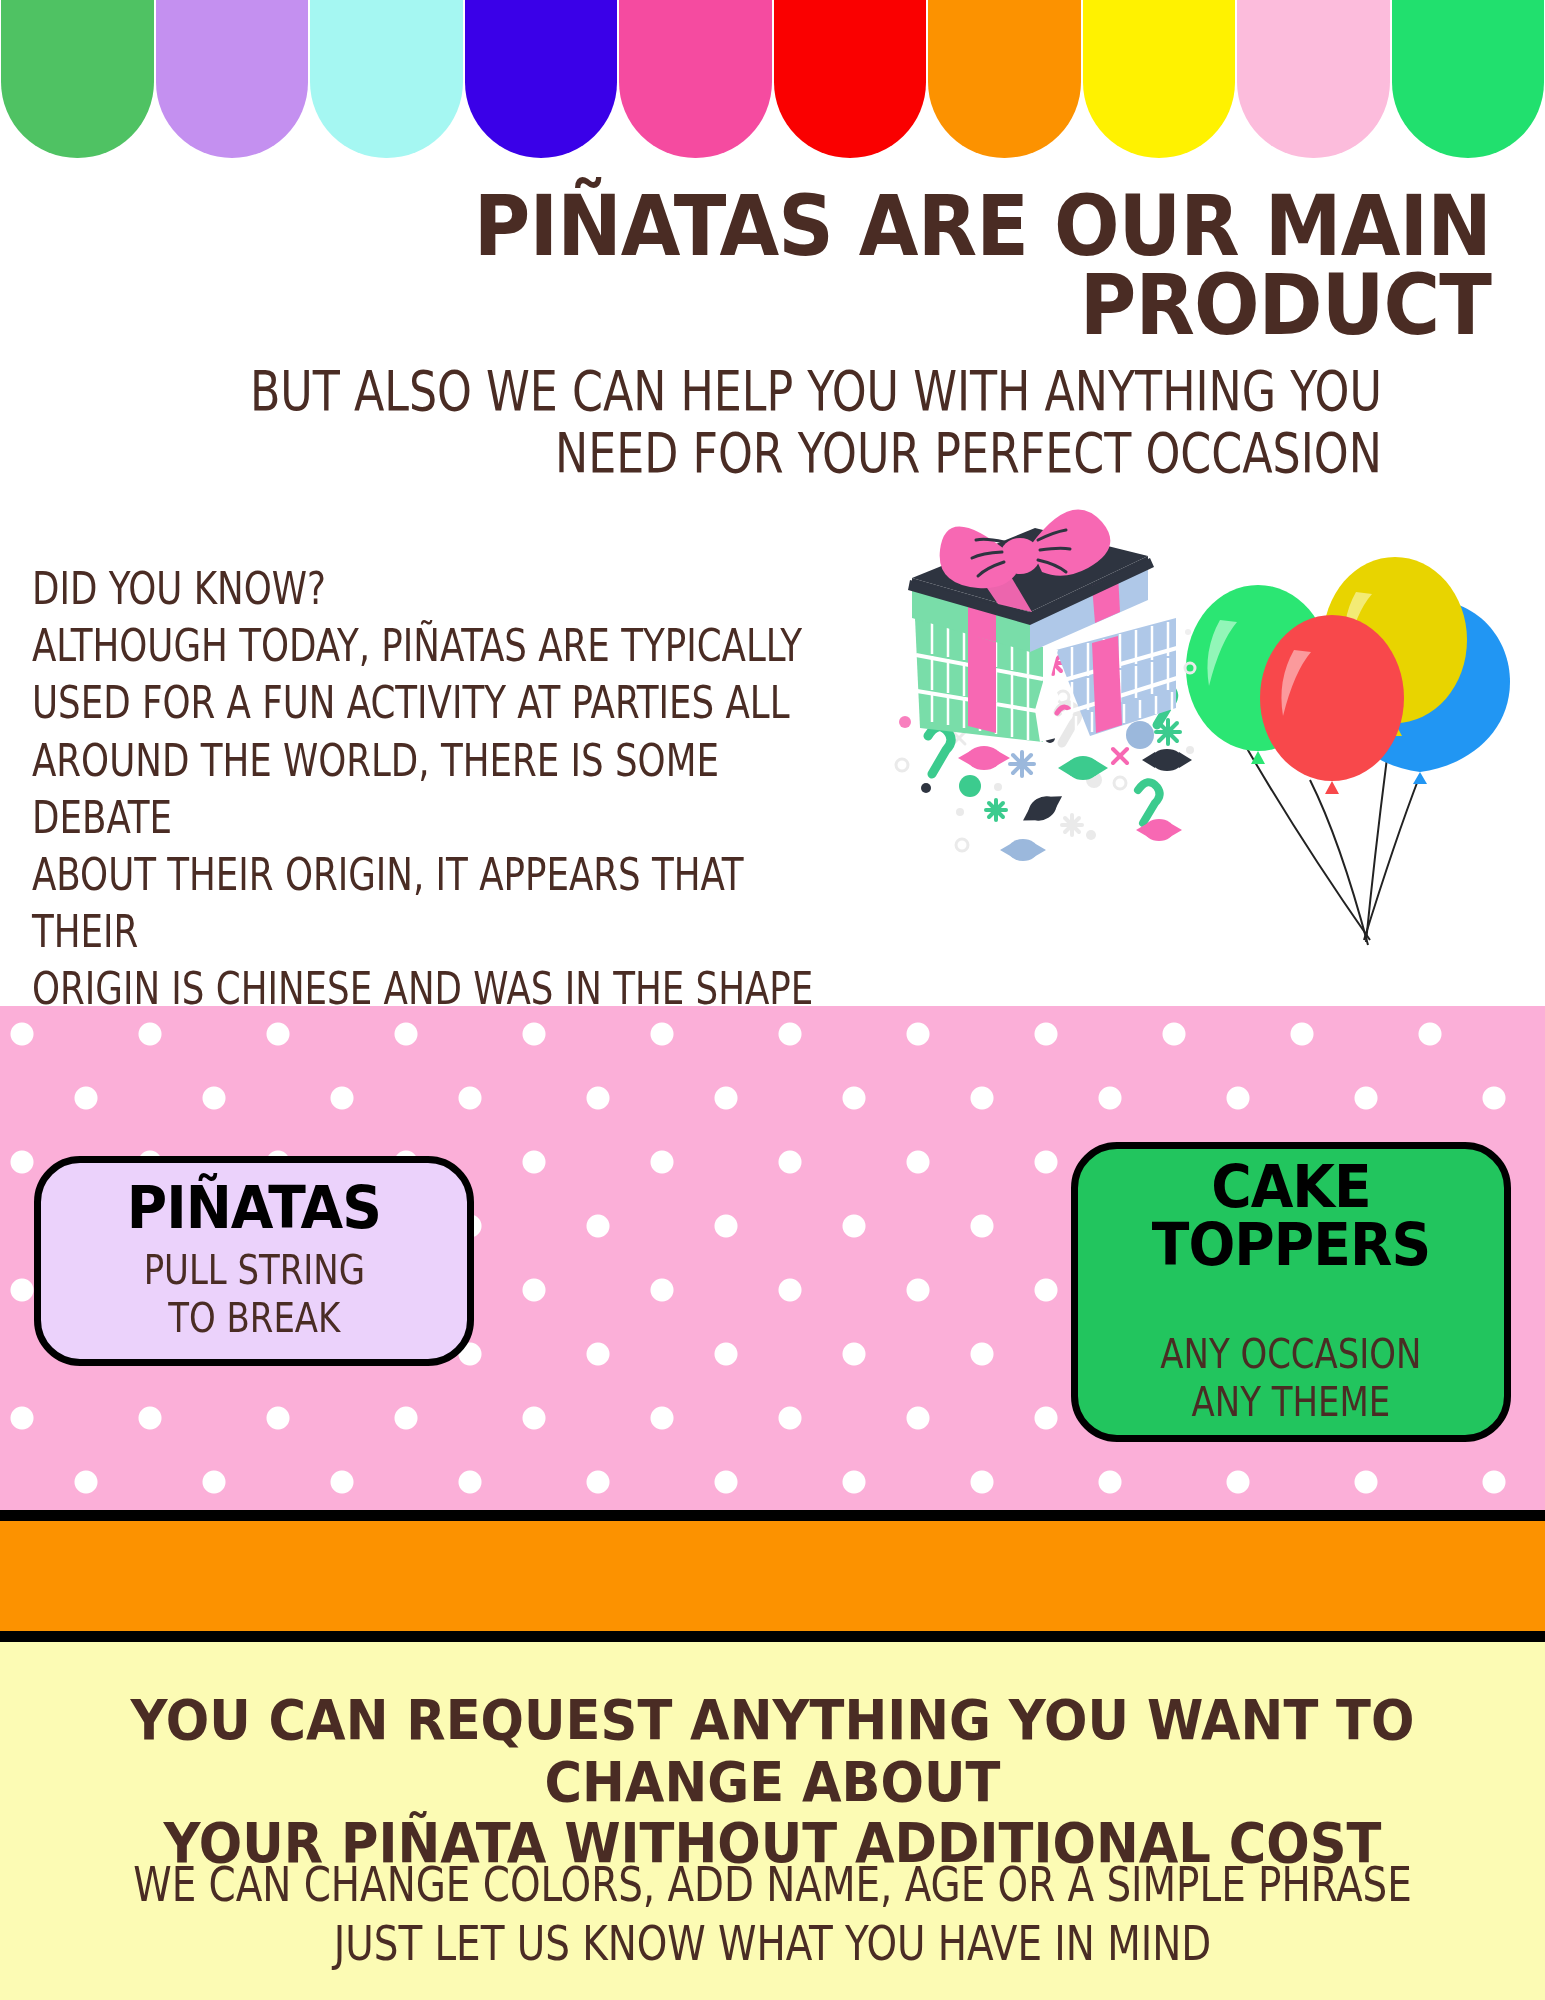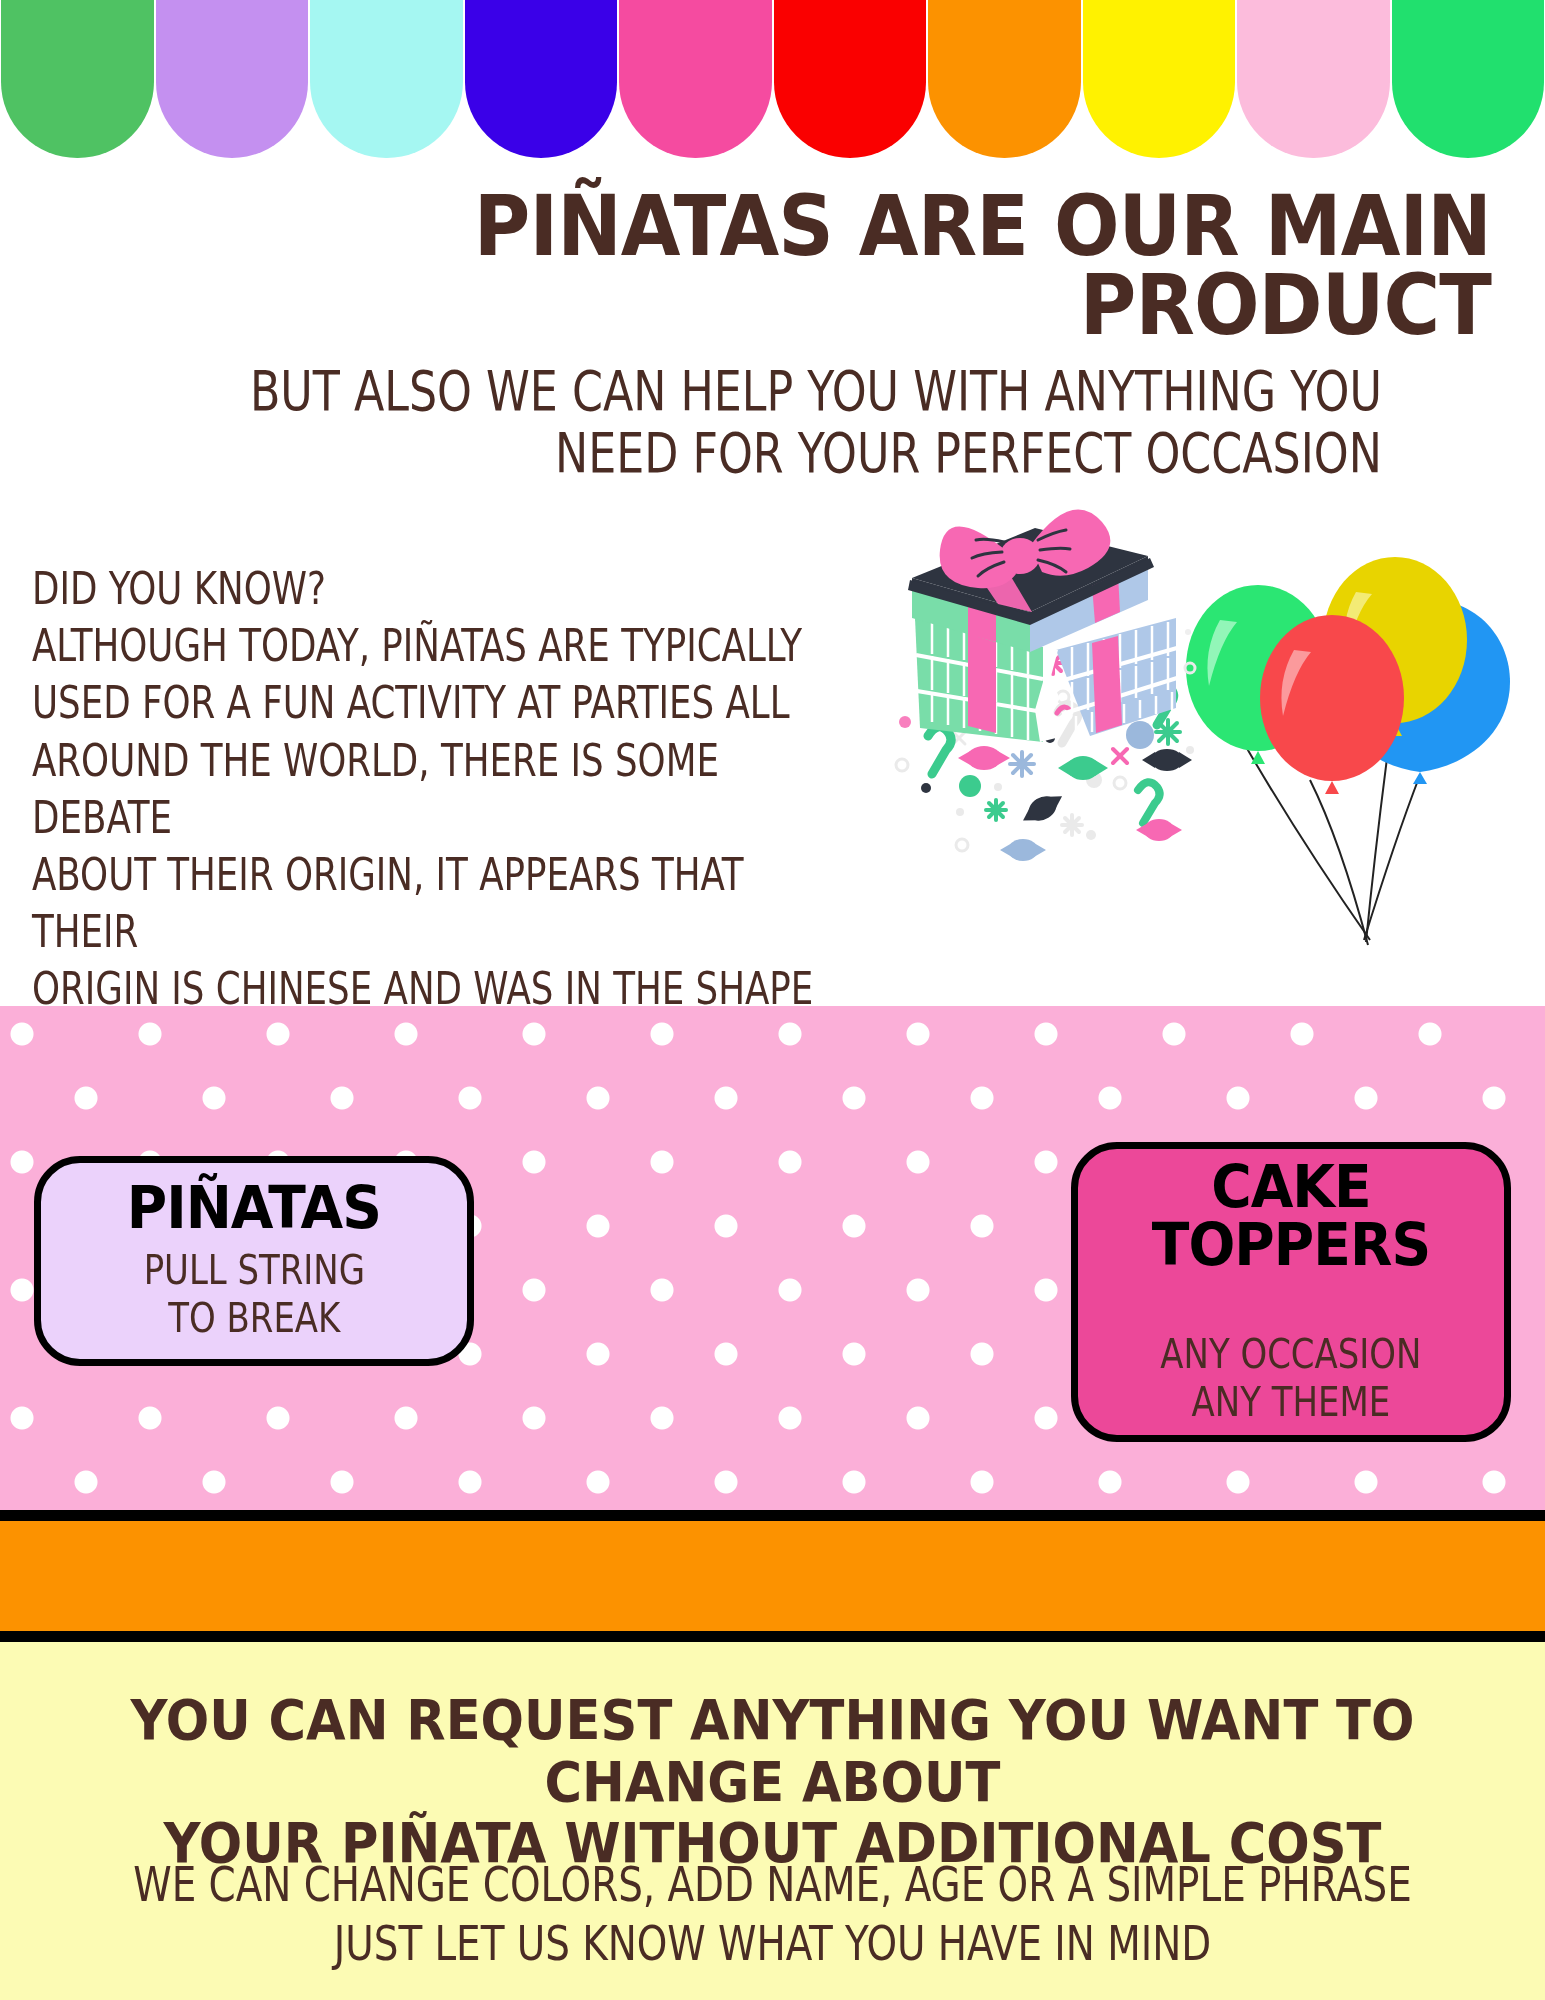--- a/index.html
+++ b/index.html
@@ -400,21 +400,21 @@
   <div class="pink-band" style="background-color: rgb(251, 175, 216);"></div>
 
   <div class="cards">
     <div class="card c1" style="background: rgb(235, 210, 251);">
       <div class="card-title">PIÑATAS</div>
       <div class="card-sub">
         <div>PULL STRING</div>
         <div>TO BREAK</div>
       </div>
     </div>
-    <div class="card c2" style="background: #ec4899; gap: 47px;">
+    <div class="card c2" style="background: #22c55e; gap: 47px;">
       <div class="card-title">CAKE TOPPERS</div>
       <div class="card-sub">
         <div>ANY OCCASION</div>
         <div>ANY THEME</div>
       </div>
     </div>
   </div>
 
   <div class="orange-band" style="background: rgb(252, 146, 0);"></div>
 

